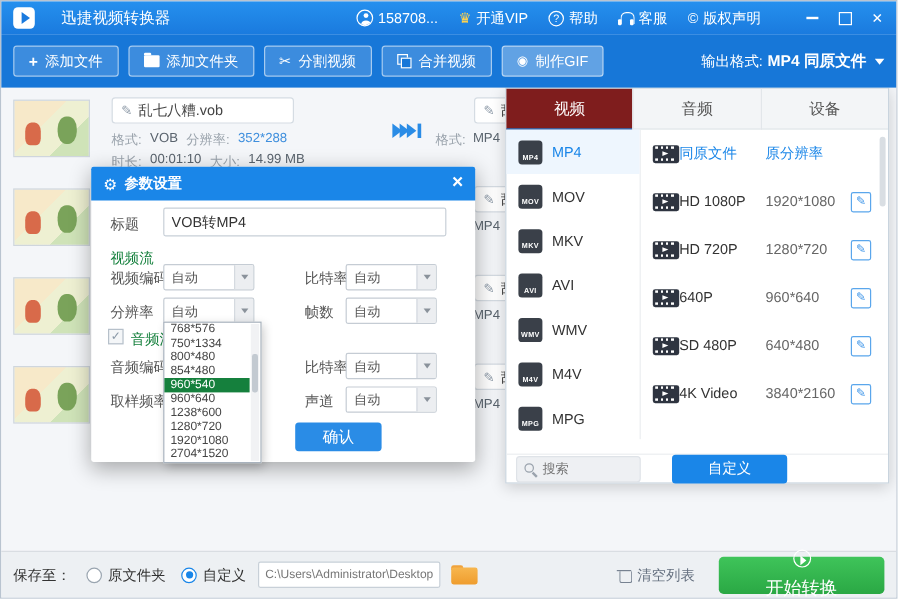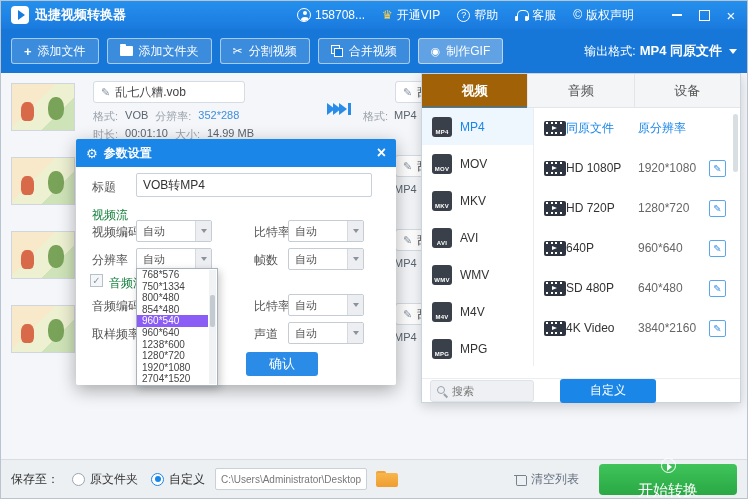--- a/index.html
+++ b/index.html
@@ -7,21 +7,21 @@
   .window { position:relative; width:748px; height:499px; background:#f4f6f9; border:1px solid #b9c4d0; overflow:hidden; }
 
   
   .titlebar { position:absolute; top:0; left:0; right:0; height:28px;
     background:linear-gradient(#2590ee,#1a7ade); display:flex; align-items:center;
     padding:0 10px; color:#fff; z-index:20; }
   .app-icon { width:18px; height:18px; border-radius:4px; background:#fff;
     display:flex; align-items:center; justify-content:center; margin-right:6px; flex:none; }
   .app-icon::after { content:""; width:0; height:0; border-left:7px solid #1a7ade;
     border-top:5px solid transparent; border-bottom:5px solid transparent; margin-left:2px; }
-  .app-title { font-size:13px; font-weight:bold; }
+  .app-title { font-size:13px; font-weight:normal;margin-left:16px; }
   .tb-right { margin-left:auto; display:flex; align-items:center; gap:17px; font-size:12px; }
   .tb-item { display:flex; align-items:center; gap:4px; cursor:pointer; white-space:nowrap; }
   .user-icon { position:relative; width:14px; height:14px; border:1px solid #fff; border-radius:50%; overflow:hidden; flex:none; }
   .user-icon::before { content:""; position:absolute; top:2px; left:4.5px; width:4px; height:4px; border-radius:50%; background:#fff; }
   .user-icon::after  { content:""; position:absolute; top:7.5px; left:2.5px; width:8px; height:6px; border-radius:50% 50% 0 0; background:#fff; }
   .crown-icon { color:#ffd24d; font-size:12px; }
   .q-icon { width:13px; height:13px; border:1px solid #fff; border-radius:50%; font-size:9px;
     display:flex; align-items:center; justify-content:center; flex:none; }
   .headset-icon { position:relative; width:13px; height:11px; flex:none; }
   .headset-icon::before { content:""; position:absolute; top:0; left:1.5px; width:10px; height:9px;
@@ -79,21 +79,21 @@
     padding:0 7px; font-size:12px; color:#444; overflow:hidden; white-space:nowrap; }
   .out-meta { position:absolute; left:362px; top:28px; font-size:11px; display:flex; gap:6px; white-space:nowrap; }
 
   
   .format-panel { position:absolute; left:420px; top:0; width:320px; height:330px; background:#fff;
     border:1px solid #c9d4de; box-shadow:0 3px 12px rgba(0,0,0,.18); z-index:5; }
   .panel-tabs { display:flex; height:34px; }
   .panel-tab { flex:1; display:flex; align-items:center; justify-content:center; font-size:13px;
     background:#f3f5f7; color:#555; border-bottom:1px solid #e2e6ea; border-left:1px solid #e2e6ea; cursor:pointer; }
   .panel-tab:first-child { border-left:none; }
-  .panel-tab.active { background:#a16207; color:#fff; border-color:#1a86e8;font-weight:bold; }
+  .panel-tab.active { background:#7f1d1d; color:#fff; border-color:#1a86e8; }
   .panel-body { position:absolute; top:34px; left:0; right:0; bottom:36px; display:flex; }
   .format-col { width:112px; border-right:1px solid #ebeef1; }
   .format-item { height:37px; display:flex; align-items:center; gap:8px; padding:0 10px; font-size:12px; color:#333; cursor:pointer; }
   .format-item.active { color:#1a86e8; background:#eef6fe; }
   .fmt-ico { width:20px; height:20px; background:#3a4049; border-radius:3px; color:#fff; font-size:6px;
     font-weight:bold; display:flex; align-items:flex-end; justify-content:center; padding-bottom:2px; flex:none; letter-spacing:.3px; }
   .preset-col { flex:1; position:relative; }
   .preset-item { height:40px; display:flex; align-items:center; gap:0; padding:0 10px; cursor:pointer; }
   .film-ico { width:22px; height:15px; background:#2e3440; border-radius:2px; position:relative; flex:none; }
   .film-ico::before { content:""; position:absolute; left:2px; right:2px; top:1.5px; height:2px;
@@ -139,21 +139,21 @@
   .select .val { flex:1; padding-left:6px; font-size:11px; color:#555; }
   .select .btn { width:16px; height:100%; background:#eceef1; border-left:1px solid #d5dae0;
     display:flex; align-items:center; justify-content:center; }
   .select .btn::after { content:""; border-top:4px solid #8a929b; border-left:3.5px solid transparent; border-right:3.5px solid transparent; }
   .chk { position:absolute; left:14px; top:107px; width:13px; height:13px; border:1px solid #b6c0ca;
     background:#f4f6f8; display:flex; align-items:center; justify-content:center; color:#8a99a8;
     font-size:10px; line-height:1; cursor:pointer; }
   .dropdown { position:absolute; left:60px; top:101px; width:82px; height:118px; background:#fff;
     border:1px solid #a8b2bd; box-shadow:2px 3px 8px rgba(0,0,0,.22); z-index:12; padding-right:9px; }
   .dd-item { height:11.6px; line-height:11.6px; font-size:10px; padding-left:5px; color:#444; white-space:nowrap; cursor:pointer; }
-  .dd-item.selected { background:#8b5cf6; color:#fff; }
+  .dd-item.selected { background:#15803d; color:#fff; }
   .dd-scroll { position:absolute; right:1px; top:1px; bottom:1px; width:7px; background:#f1f2f4; }
   .dd-scroll::after { content:""; position:absolute; left:1px; top:22%; width:5px; height:32px; background:#c3cad1; border-radius:2px; }
   .confirm-btn { position:absolute; left:170px; top:185px; width:72px; height:24px; background:#2a8ce6;
     color:#fff; border:none; border-radius:3px; font-size:13px; cursor:pointer; font-family:"Liberation Sans","DejaVu Sans",sans-serif; }
 
   
   .footer { position:absolute; left:0; right:0; bottom:0; height:39px; background:#edf0f3;
     border-top:1px solid #d9dde2; display:flex; align-items:center; padding:0 10px; font-size:12px; color:#333; z-index:15; }
   .radio { width:13px; height:13px; border:1px solid #9aa5b0; border-radius:50%; background:#fff;
     margin:0 5px 0 13px; position:relative; cursor:pointer; flex:none; }

